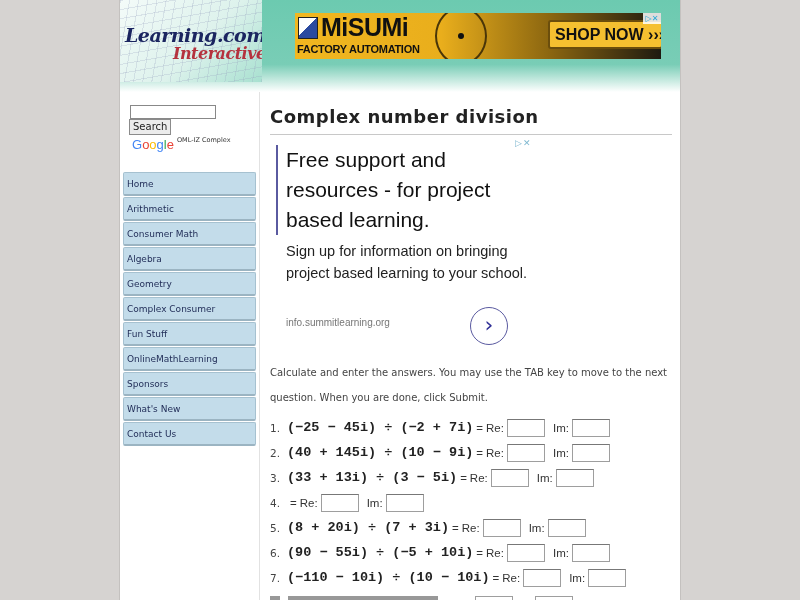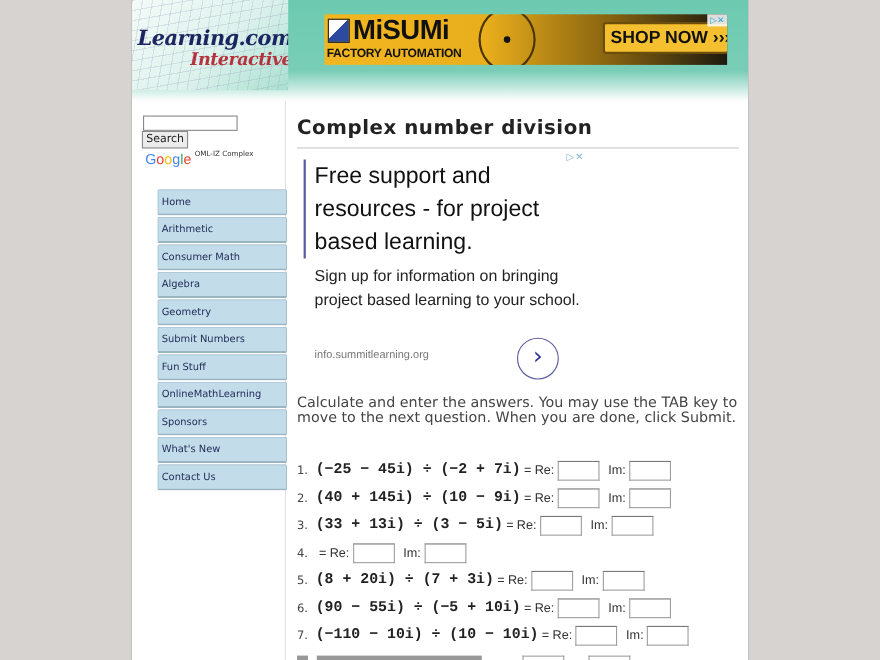--- a/index.html
+++ b/index.html
@@ -100,21 +100,21 @@
   .google {
     position: absolute; left: 12px; top: 45px;
     font-family: "Liberation Sans", sans-serif; font-size: 13px;
   }
   .google .b { color: #4285f4; } .google .r { color: #ea4335; }
   .google .y { color: #fbbc05; } .google .g { color: #34a853; }
   .oml-search {
     position: absolute; left: 57px; top: 44px; font-size: 6.5px; color: #333;
   }
   .nav {
-    position: absolute; left: 3px; top: 80px; width: 118px; margin-left: 20px;
+    position: absolute; left: 3px; top: 80px; width: 133px;
   }
   .nav-item {
     height: 24px; margin-bottom: 1px;
     background: #c3dcea;
     border: 1px solid #a6c1d0;
     border-bottom: 2px solid #9bb4c2;
     border-radius: 2px;
     font-size: 9px; color: #1e2a55; line-height: 22px; padding-left: 3px;
     white-space: nowrap;
   }
@@ -153,21 +153,21 @@
     font-family: "Liberation Sans", sans-serif; font-size: 10px; color: #777;
   }
   .text-ad .arrow-btn {
     position: absolute; left: 194px; top: 162px; width: 38px; height: 38px;
     border: 1.5px solid #5a5aa0; border-radius: 50%;
     color: #2f2f96; font-size: 22px; line-height: 34px; text-align: center;
     font-family: "DejaVu Sans", sans-serif; background: #fff;
   }
   .instructions {
     position: absolute; left: 0; top: 268px; width: 404px;
-    font-size: 13px; line-height: 14px; color: #444;
+    font-size: 10px; line-height: 25px; color: #444;
   }
   .problems { position: absolute; left: 0; top: 323px; width: 404px; }
   .problem {
     height: 25px; display: flex; align-items: center; white-space: nowrap;
   }
   .problem .num { font-size: 10.5px; color: #444; width: 17px; }
   .problem .expr {
     font-family: Liberation Mono, monospace; font-weight: bold; font-size: 13.5px; color: #222;
   }
   .problem .lbl {
@@ -207,21 +207,21 @@
     <button class="search-btn">Search</button>
     <div class="google"><span class="b">G</span><span class="r">o</span><span class="y">o</span><span class="b">g</span><span class="g">l</span><span class="r">e</span></div>
     <div class="oml-search">OML-IZ Complex</div>
 
     <nav class="nav">
       <div class="nav-item">Home</div>
       <div class="nav-item">Arithmetic</div>
       <div class="nav-item">Consumer Math</div>
       <div class="nav-item">Algebra</div>
       <div class="nav-item">Geometry</div>
-      <div class="nav-item">Submit Numbers</div>
+      <div class="nav-item">Complex Consumer</div>
       <div class="nav-item">Fun Stuff</div>
       <div class="nav-item">OnlineMathLearning</div>
       <div class="nav-item">Sponsors</div>
       <div class="nav-item">What's New</div>
       <div class="nav-item">Contact Us</div>
     </nav>
   </div>
 
   <div class="main">
     <h1 class="page-title">Complex number division</h1>

